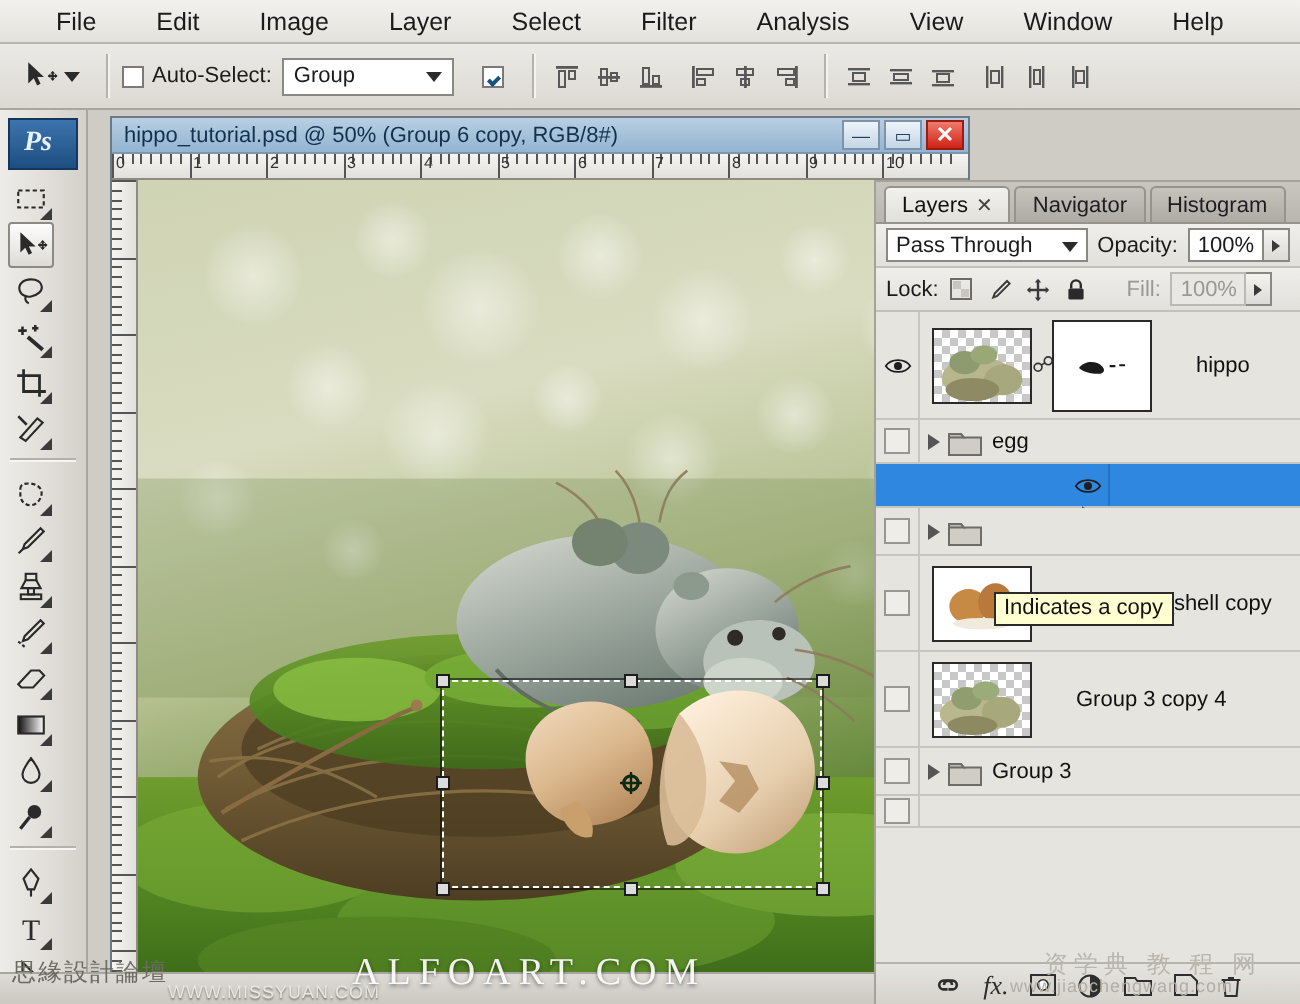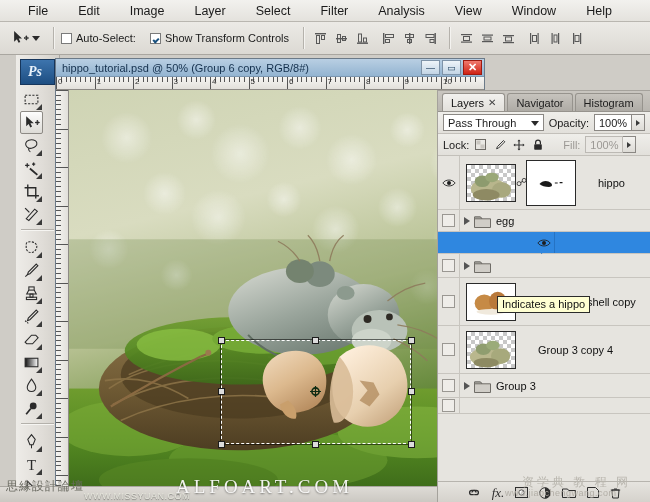--- a/index.html
+++ b/index.html
@@ -56,21 +56,21 @@
     border-top:5px solid #2a2a2a;
   }
   .align-group{ display:flex; align-items:center; gap:2px; }
   .align-btn{
     width:19px; height:19px; display:flex; align-items:center; justify-content:center;
     background:transparent; border:1px solid transparent;
   }
 
   
   .toolbox{
-    position:absolute; left:16px; top:55px; width:44px; height:447px;
+    position:absolute; left:0; top:55px; width:44px; height:447px;
     background:linear-gradient(90deg,#eeece8,#e0ddd8 60%,#d3d0ca);
     border-right:1px solid #a9a6a0;
   }
   .ps-badge{
     margin:4px 4px 0 4px; height:26px;
     background:linear-gradient(#3d74ad,#1d4e82);
     border:1px solid #16365c; color:#e9f2fb;
     font-size:14px; font-weight:bold; font-style:italic;
     display:flex; align-items:center; padding-left:7px;
     font-family:"Liberation Serif", serif;
@@ -276,24 +276,27 @@
                  M13.5 5.2 l-1.1 1.2 h2.2 z M13.5 9.8 l-1.1-1.2 h2.2 z" fill="#2a2a2a"></path>
       </svg>
       <span style="border-left:4px solid transparent;border-right:4px solid transparent;border-top:5px solid #2a2a2a;"></span>
     </div>
     <div class="opt-sep"></div>
 
     <div style="display:flex;align-items:center;">
       <span class="chk"></span>
       <span class="opt-label">Auto-Select:</span>
     </div>
+    <div class="combo">
+      <span>Group</span>
+      <span class="arrow"></span>
+    </div>
 
     <div style="display:flex;align-items:center;margin-left:14px;">
       <span class="chk on"></span>
-      <span class="opt-label">Show Transform Controls</span>
     </div>
 
     <div class="opt-sep" style="margin-left:14px;"></div>
 
     <div class="align-group">
       <div class="align-btn">
         <svg width="15" height="15" viewBox="0 0 15 15">
           <rect x="2" y="2" width="11" height="1.4" fill="#585858"></rect>
           <rect x="3.5" y="4.5" width="3" height="8" fill="none" stroke="#585858"></rect>
           <rect x="8.5" y="4.5" width="3" height="4" fill="none" stroke="#585858"></rect>
@@ -1110,21 +1113,21 @@
           </span>
         <span class="fico">
           <svg width="11" height="12" viewBox="0 0 11 12">
             <path d="M2 3 h7 l-0.7 8 H2.7 Z" fill="none" stroke="#2e2e2e"></path>
             <path d="M0.8 3 h9.4 M4 2 h3" stroke="#2e2e2e"></path>
           </svg>
           </span>
       </div>
 
       <div class="tooltip" style="left:59px; top:184px;">
-        <span>Indicates a hippo</span>
+        <span>Indicates a copy</span>
       </div>
     </div>
   </div>
 
   <div class="wm wm-cn">思緣設計論壇</div>
   <div class="wm wm-miss">WWW.MISSYUAN.COM</div>
   <div class="wm wm-cn2">资学典 教 程 网</div>
   <div class="wm wm-alf">ALFOART.COM</div>
   <div class="wm wm-miss2">www.jiaochengwang.com</div>
 

